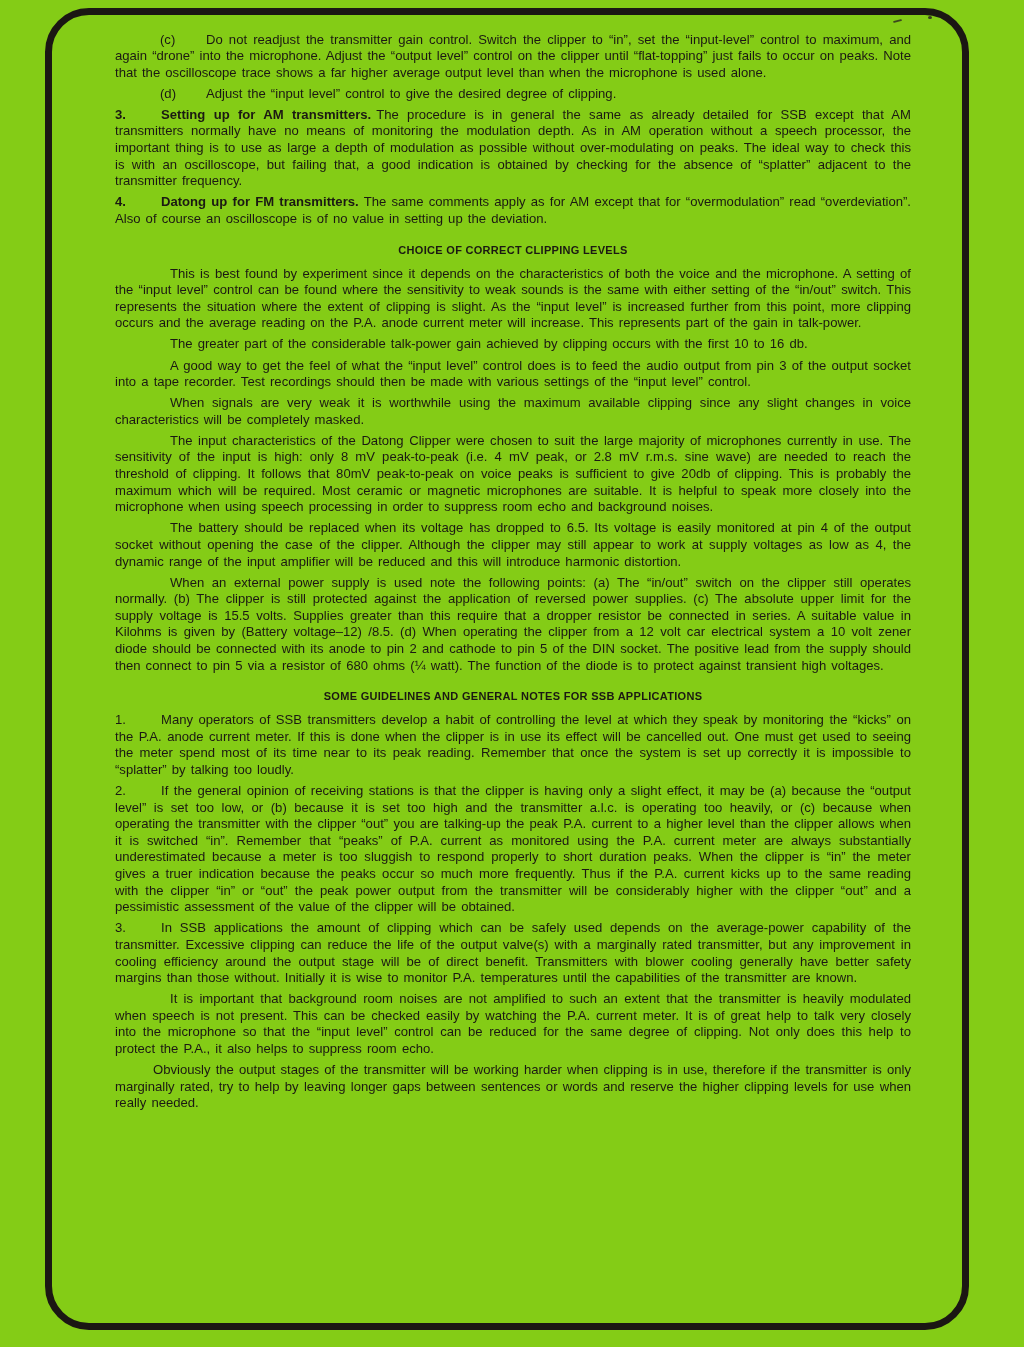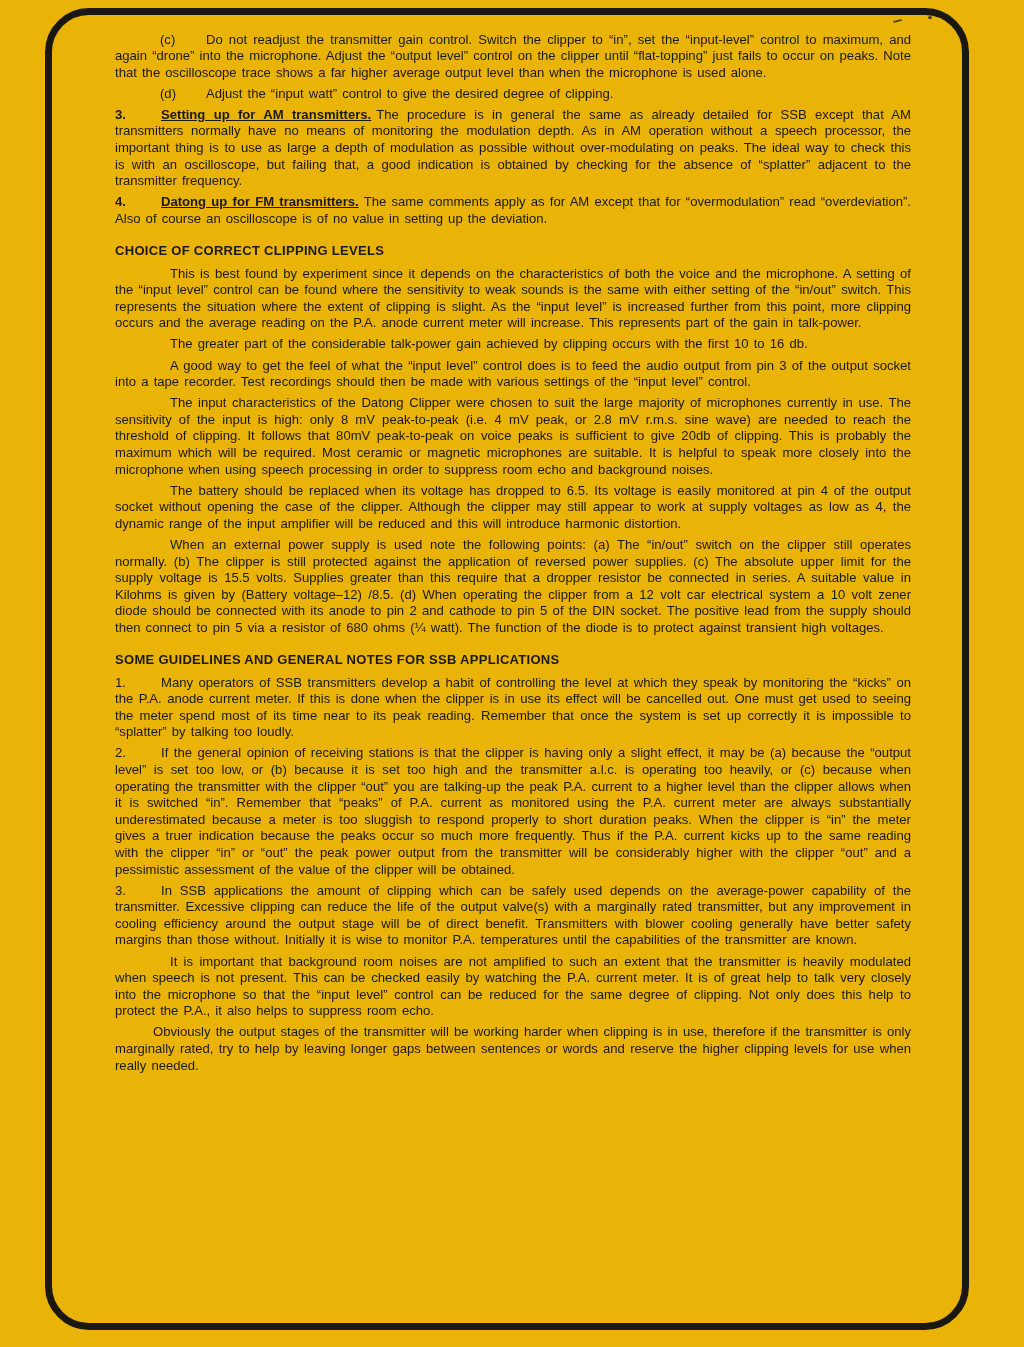--- a/index.html
+++ b/index.html
@@ -1,20 +1,20 @@
 <!DOCTYPE html>
 <html><head>
 <meta charset="utf-8">
 <style>
   html, body { margin: 0; padding: 0; }
   .page {
     position: relative;
     width: 1024px;
     height: 1347px;
-    background: #eab308;
+    background: #84cc16;
     color: #1b1913;
     font-family: "Liberation Sans", sans-serif;
     overflow: hidden;
   }
   .frame {
     position: absolute;
     left: 45px;
     top: 8px;
     width: 924px;
     height: 1322px;
@@ -45,29 +45,28 @@
   }
   .item-num {
     display: inline-block;
     width: 46px;
     text-indent: 0;
   }
   .item-num.bold { font-weight: bold; }
   .lead {
     font-weight: bold;
     margin-right: 5px;
-    text-decoration: underline;
   }
   .heading {
     font-weight: bold;
-    font-size: 13px;
+    font-size: 11px;
     line-height: 17px;
     letter-spacing: 0.3px;
     margin: 14px 0 7px 0;
-    text-align: left;
+    text-align: center;
   }
   .speck {
     position: absolute;
     background: #2a2620;
     border-radius: 1px;
   }
   .speck-1 { left: 893px; top: 20px; width: 9px; height: 2px; transform: rotate(-14deg); opacity: .8; }
   .speck-2 { left: 928px; top: 16px; width: 4px; height: 3px; border-radius: 50%; opacity: .85; }
 </style>
 </head>
@@ -75,35 +74,36 @@
 
 <div class="page">
   <div class="frame"></div>
   <div class="speck speck-1"></div>
   <div class="speck speck-2"></div>
 
   <div class="content">
 
     <p class="para labeled"><span class="item-label">(c)</span><span>Do not readjust the transmitter gain control. Switch the clipper to “in”, set the “input-level” control to maximum, and again “drone” into the microphone. Adjust the “output level” control on the clipper until “flat-topping” just fails to occur on peaks. Note that the oscilloscope trace shows a far higher average output level than when the microphone is used alone.</span></p>
 
-    <p class="para labeled"><span class="item-label">(d)</span><span>Adjust the “input watt” control to give the desired degree of clipping.</span></p>
+    <p class="para labeled"><span class="item-label">(d)</span><span>Adjust the “input level” control to give the desired degree of clipping.</span></p>
 
     <p class="para"><span class="item-num bold">3.</span><span class="lead">Setting up for AM transmitters.</span><span>The procedure is in general the same as already detailed for SSB except that AM transmitters normally have no means of monitoring the modulation depth. As in AM operation without a speech processor, the important thing is to use as large a depth of modulation as possible without over-modulating on peaks. The ideal way to check this is with an oscilloscope, but failing that, a good indication is obtained by checking for the absence of “splatter” adjacent to the transmitter frequency.</span></p>
 
 
     <p class="para"><span class="item-num bold">4.</span><span class="lead">Datong up for FM transmitters.</span><span>The same comments apply as for AM except that for “overmodulation” read “overdeviation”. Also of course an oscilloscope is of no value in setting up the deviation.</span></p>
 
     <h2 class="heading">CHOICE OF CORRECT CLIPPING LEVELS</h2>
 
     <p class="para indent"><span>This is best found by experiment since it depends on the characteristics of both the voice and the microphone. A setting of the “input level” control can be found where the sensitivity to weak sounds is the same with either setting of the “in/out” switch. This represents the situation where the extent of clipping is slight. As the “input level” is increased further from this point, more clipping occurs and the average reading on the P.A. anode current meter will increase. This represents part of the gain in talk-power.</span></p>
 
     <p class="para indent"><span>The greater part of the considerable talk-power gain achieved by clipping occurs with the first 10 to 16 db.</span></p>
 
     <p class="para indent"><span>A good way to get the feel of what the “input level” control does is to feed the audio output from pin 3 of the output socket into a tape recorder. Test recordings should then be made with various settings of the “input level” control.</span></p>
 
+    <p class="para indent"><span>When signals are very weak it is worthwhile using the maximum available clipping since any slight changes in voice characteristics will be completely masked.</span></p>
 
 
     <p class="para indent"><span>The input characteristics of the Datong Clipper were chosen to suit the large majority of microphones currently in use. The sensitivity of the input is high: only 8 mV peak-to-peak (i.e. 4 mV peak, or 2.8 mV r.m.s. sine wave) are needed to reach the threshold of clipping. It follows that 80mV peak-to-peak on voice peaks is sufficient to give 20db of clipping. This is probably the maximum which will be required. Most ceramic or magnetic microphones are suitable. It is helpful to speak more closely into the microphone when using speech processing in order to suppress room echo and background noises.</span></p>
 
 
     <p class="para indent"><span>The battery should be replaced when its voltage has dropped to 6.5. Its voltage is easily monitored at pin 4 of the output socket without opening the case of the clipper. Although the clipper may still appear to work at supply voltages as low as 4, the dynamic range of the input amplifier will be reduced and this will introduce harmonic distortion.</span></p>
 
 
     <p class="para indent"><span>When an external power supply is used note the following points: (a) The “in/out” switch on the clipper still operates normally. (b) The clipper is still protected against the application of reversed power supplies. (c) The absolute upper limit for the supply voltage is 15.5 volts. Supplies greater than this require that a dropper resistor be connected in series. A suitable value in Kilohms is given by (Battery voltage–12) /8.5. (d) When operating the clipper from a 12 volt car electrical system a 10 volt zener diode should be connected with its anode to pin 2 and cathode to pin 5 of the DIN socket. The positive lead from the supply should then connect to pin 5 via a resistor of 680 ohms (¼ watt). The function of the diode is to protect against transient high voltages.</span></p>
 

